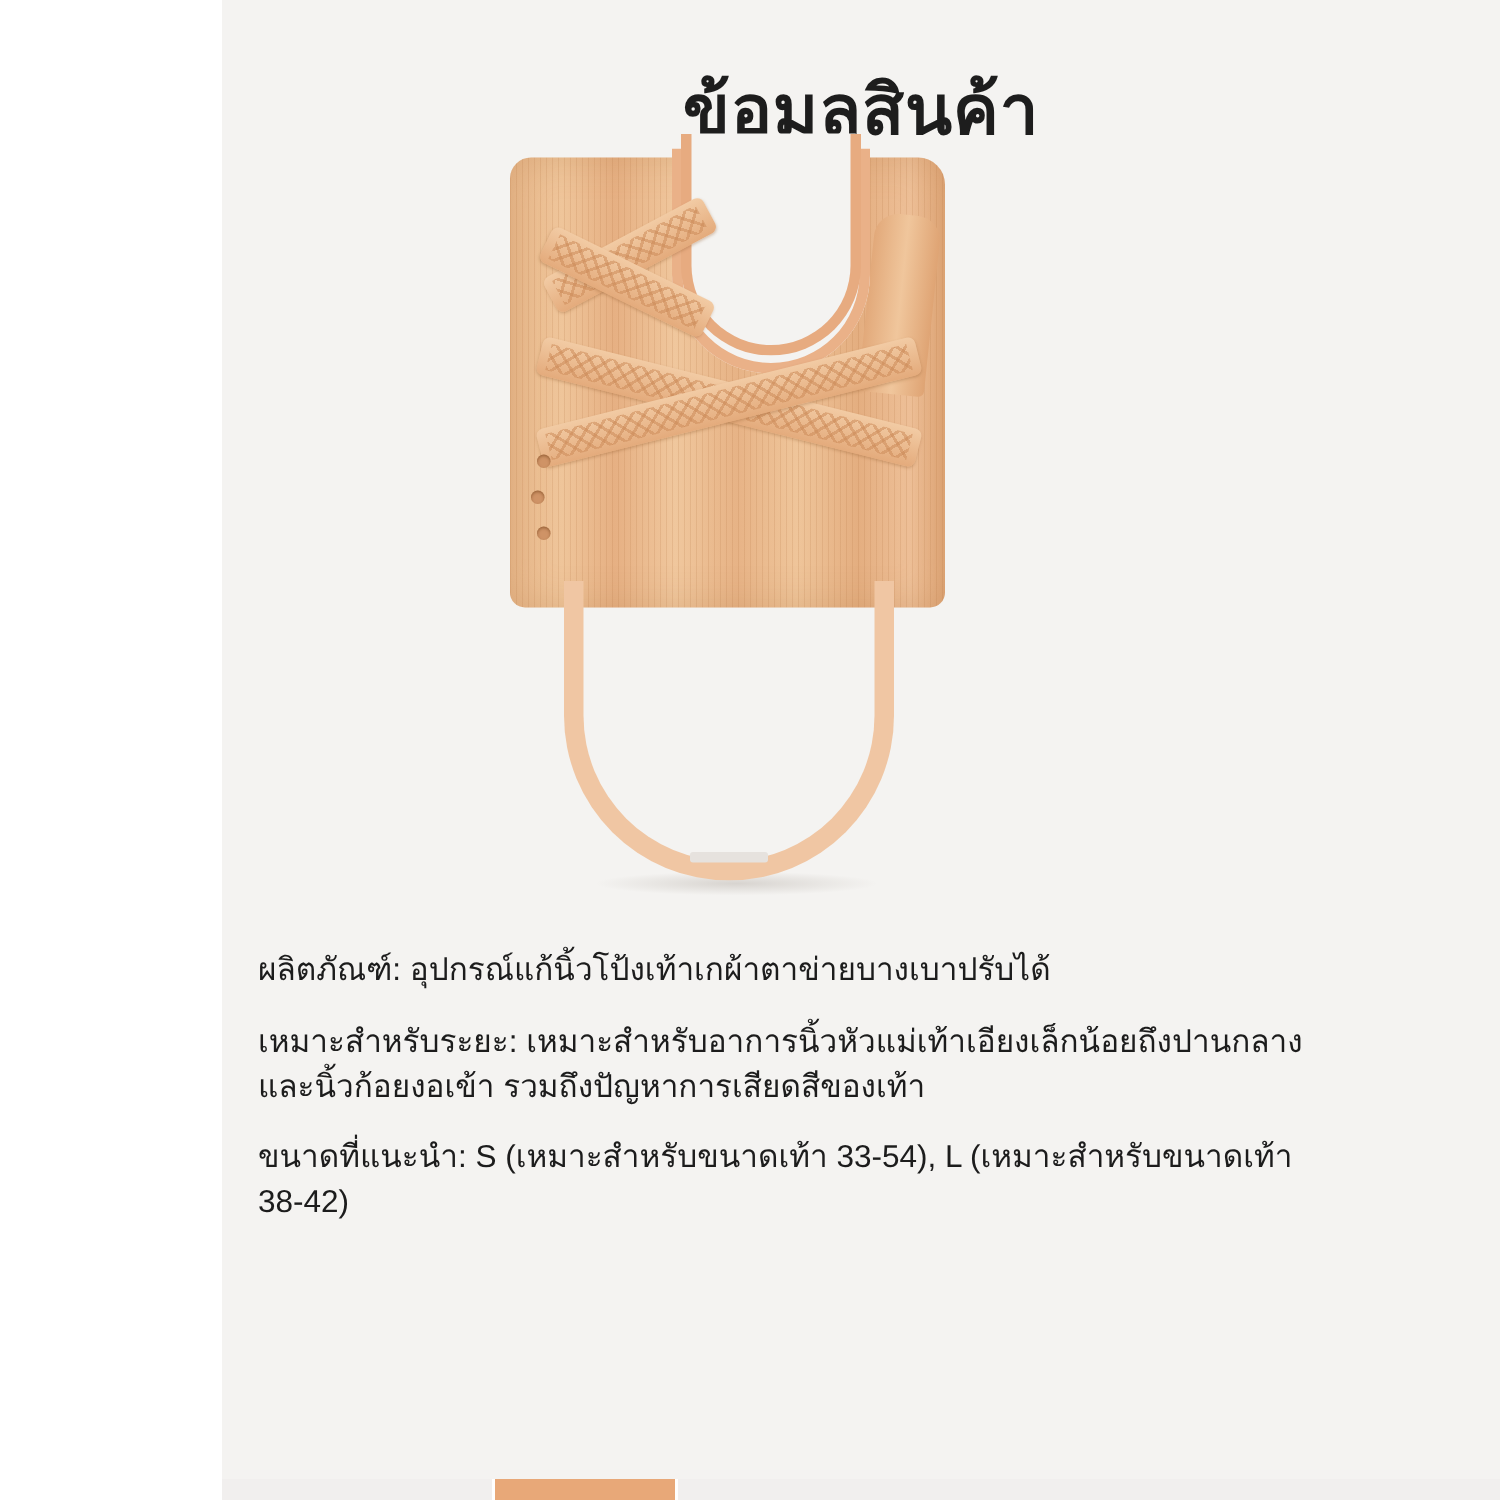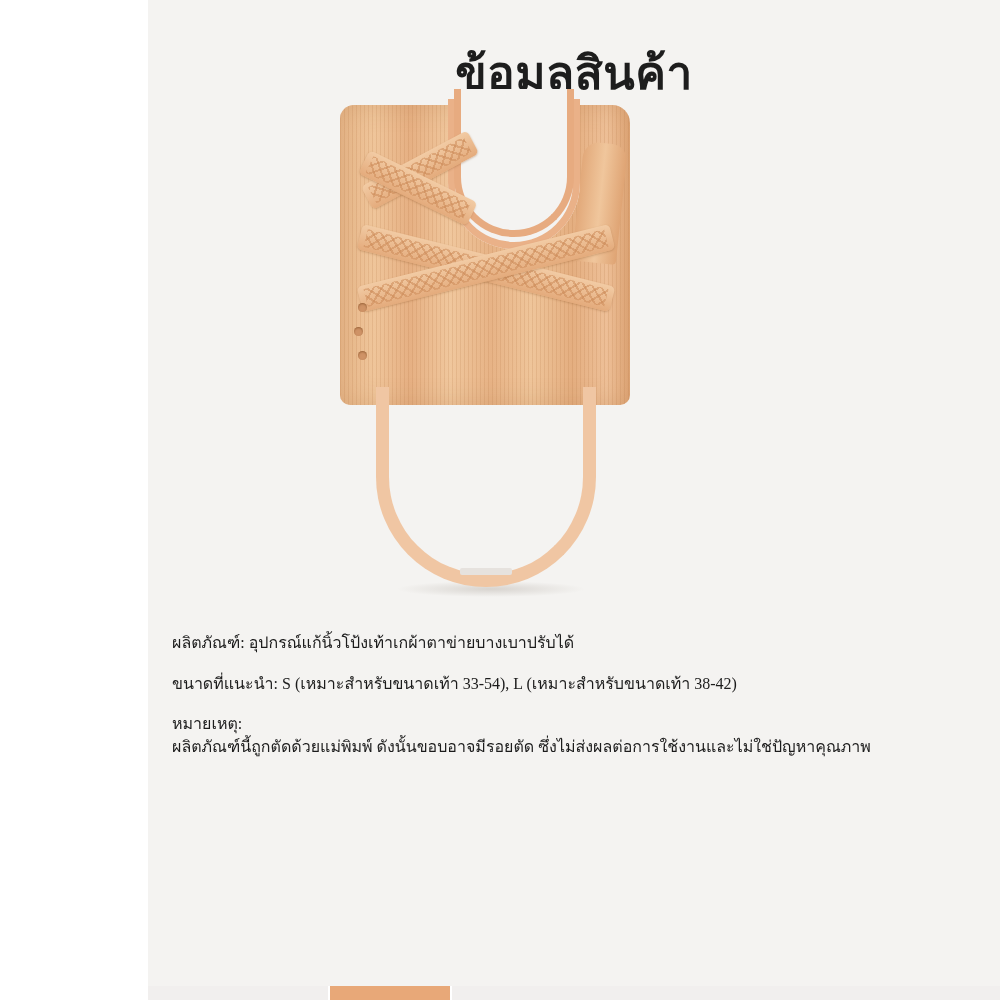--- a/index.html
+++ b/index.html
@@ -233,23 +233,23 @@
     background: radial-gradient(ellipse at center, rgba(150,140,130,0.30), rgba(150,140,130,0) 70%);
   }
 
   
   .text-block {
     position: absolute;
     left: 172px;
     top: 632px;
     width: 700px;
     color: #1c1c1c;
-    font-size: 16px;
+    font-size: 21px;
     line-height: 1.42;
-    font-family: Liberation Serif, serif;
+    font-family: Liberation Sans, sans-serif;
   }
   .para { margin-bottom: 18px; }
   .para:last-child { margin-bottom: 0; }
 </style>
 </head>
 <body>
 
 <div class="page">
 
   <div class="gutter-left"></div>
@@ -291,23 +291,22 @@
     <div class="shadow"></div>
 
     <div class="loop">
       <div class="loop-inner"></div>
       <div class="loop-tag"></div>
     </div>
   </div>
 
   <div class="text-block">
     <div class="para">ผลิตภัณฑ์: อุปกรณ์แก้นิ้วโป้งเท้าเกผ้าตาข่ายบางเบาปรับได้</div>
+    <div class="para">เหมาะสำหรับระยะ: เหมาะสำหรับอาการนิ้วหัวแม่เท้าเอียงเล็กน้อยถึงปานกลางและนิ้วก้อยงอเข้า รวมถึงปัญหาการเสียดสีของเท้า</div>
     <div class="para">ขนาดที่แนะนำ: S (เหมาะสำหรับขนาดเท้า 33-54), L (เหมาะสำหรับขนาดเท้า 38-42)</div>
-    <div class="para" style="white-space: pre-line;">หมายเหตุ:
-ผลิตภัณฑ์นี้ถูกตัดด้วยแม่พิมพ์ ดังนั้นขอบอาจมีรอยตัด ซึ่งไม่ส่งผลต่อการใช้งานและไม่ใช่ปัญหาคุณภาพ</div>
   </div>
 
   <div class="bottom-strip">
     <div class="seg1"></div>
     <div class="seg2"></div>
     <div class="seg3"></div>
   </div>
 
 </div>
 

